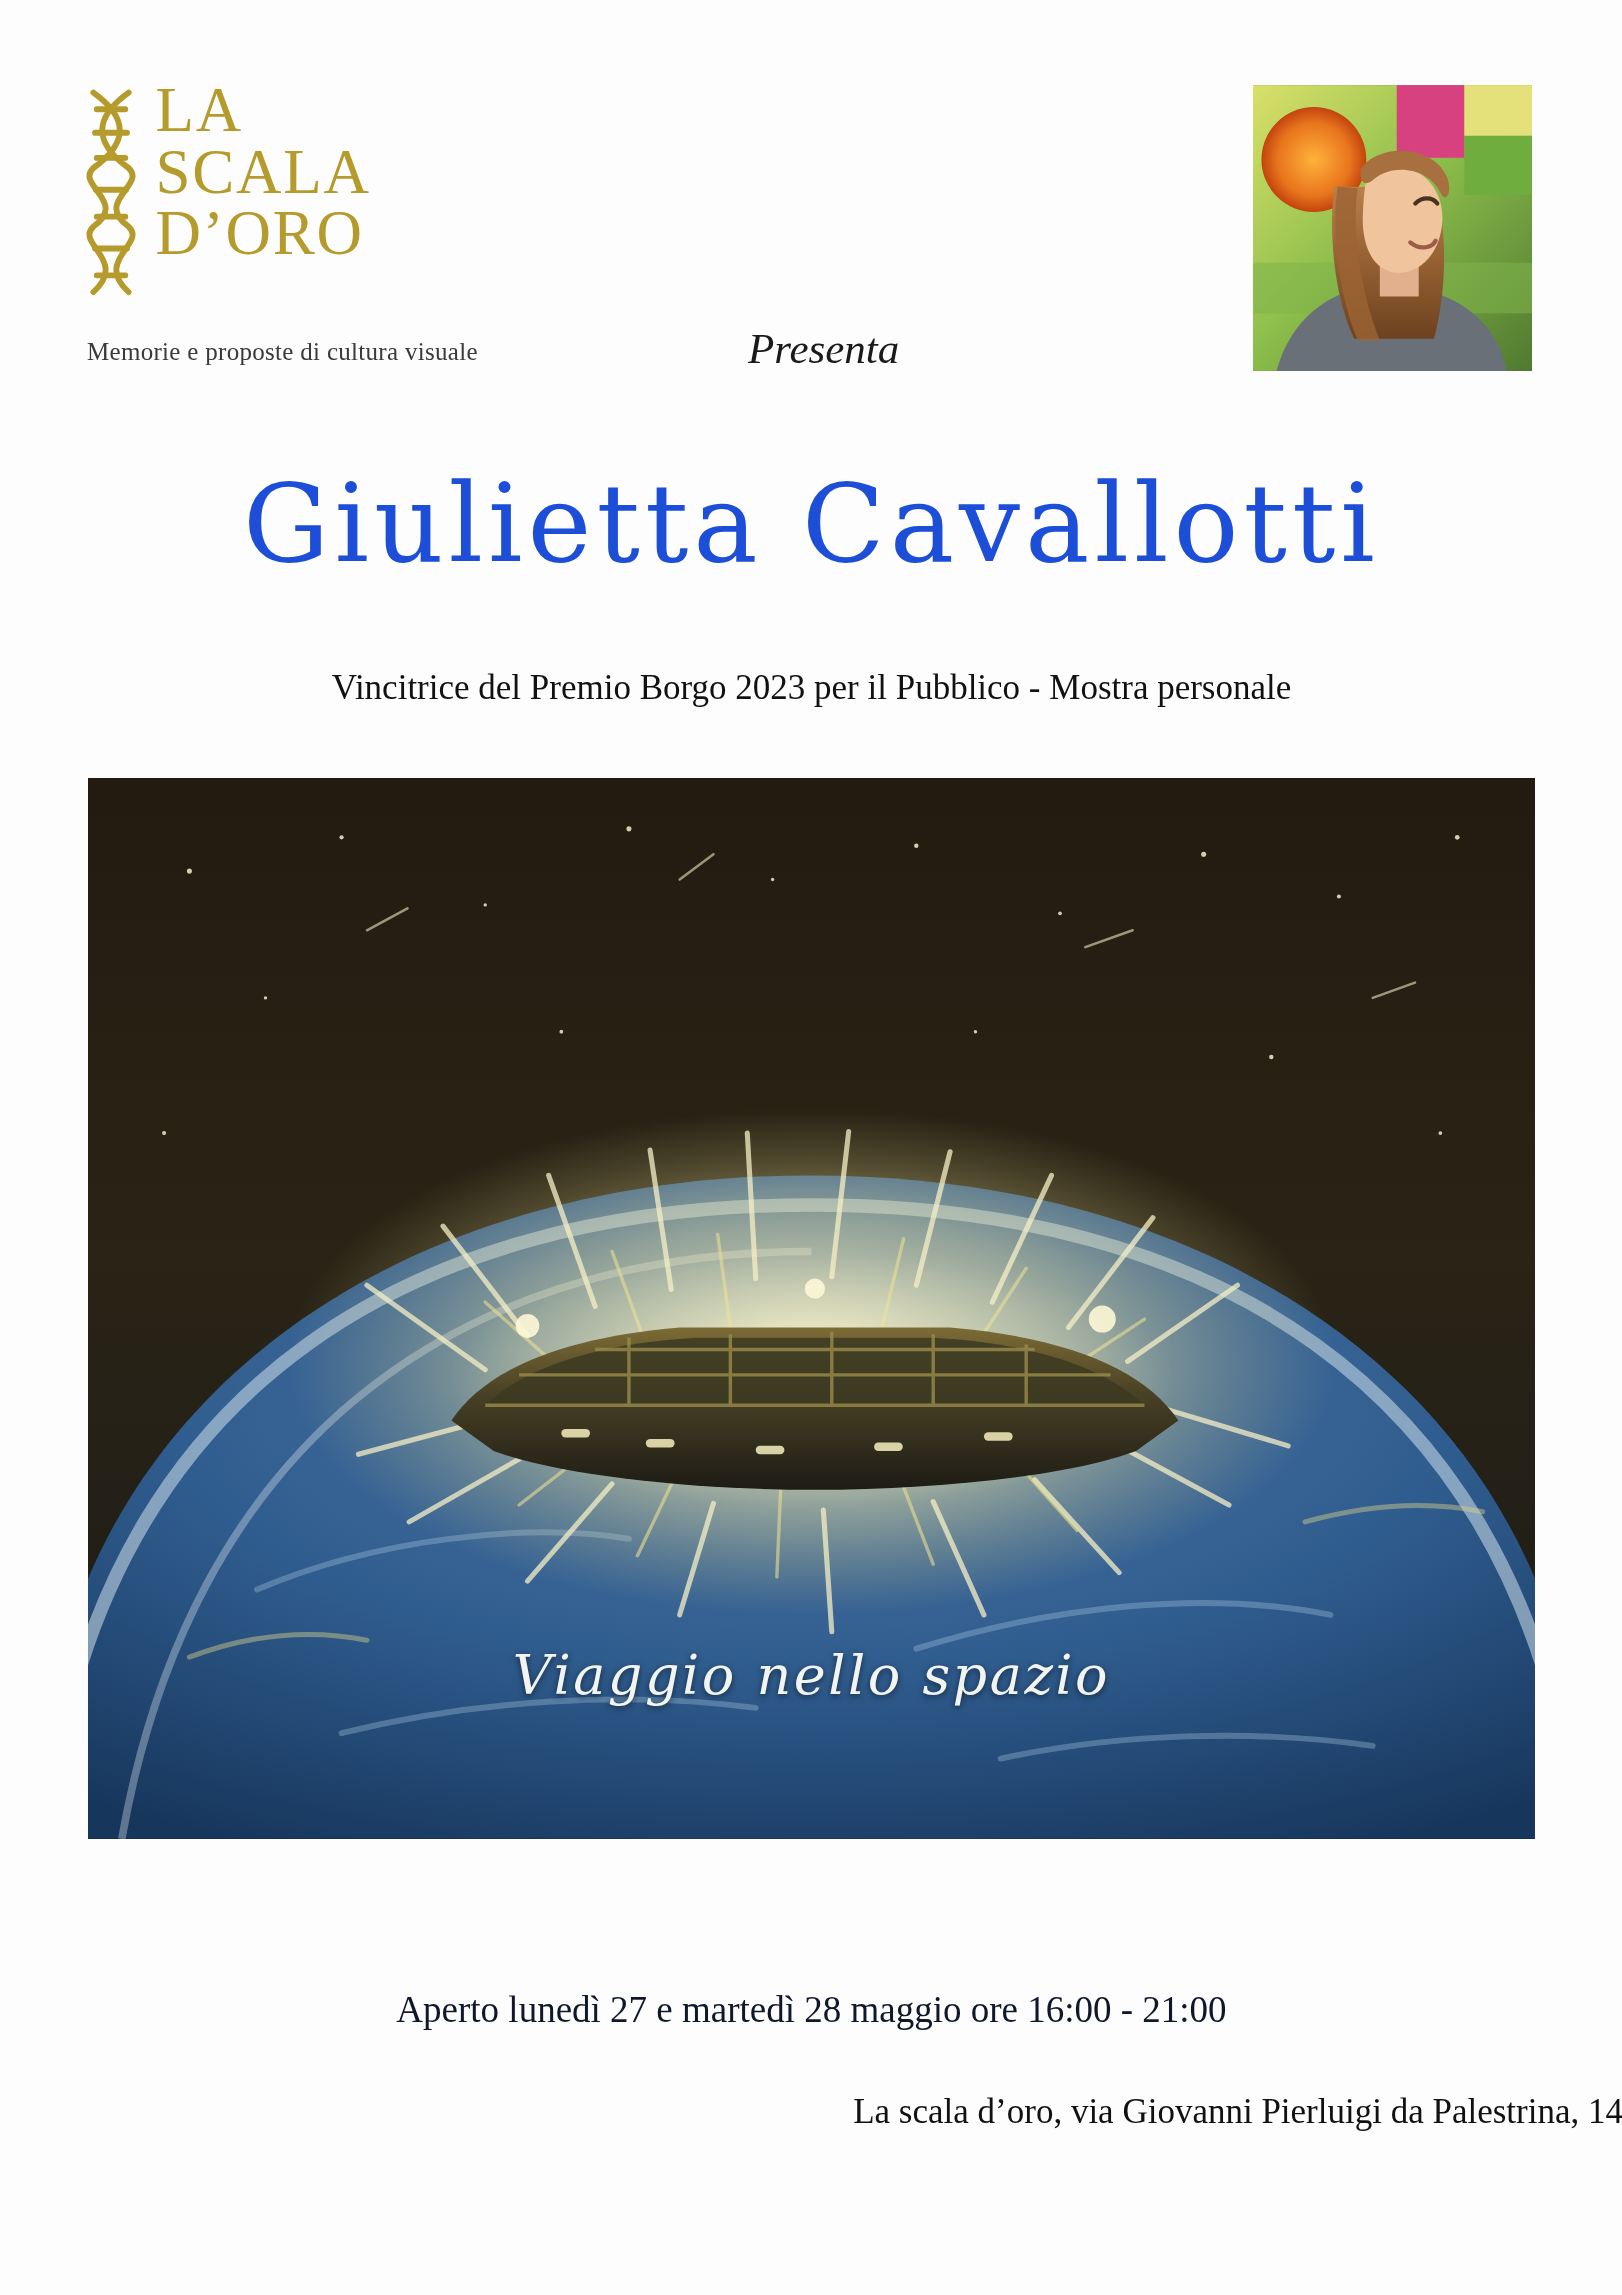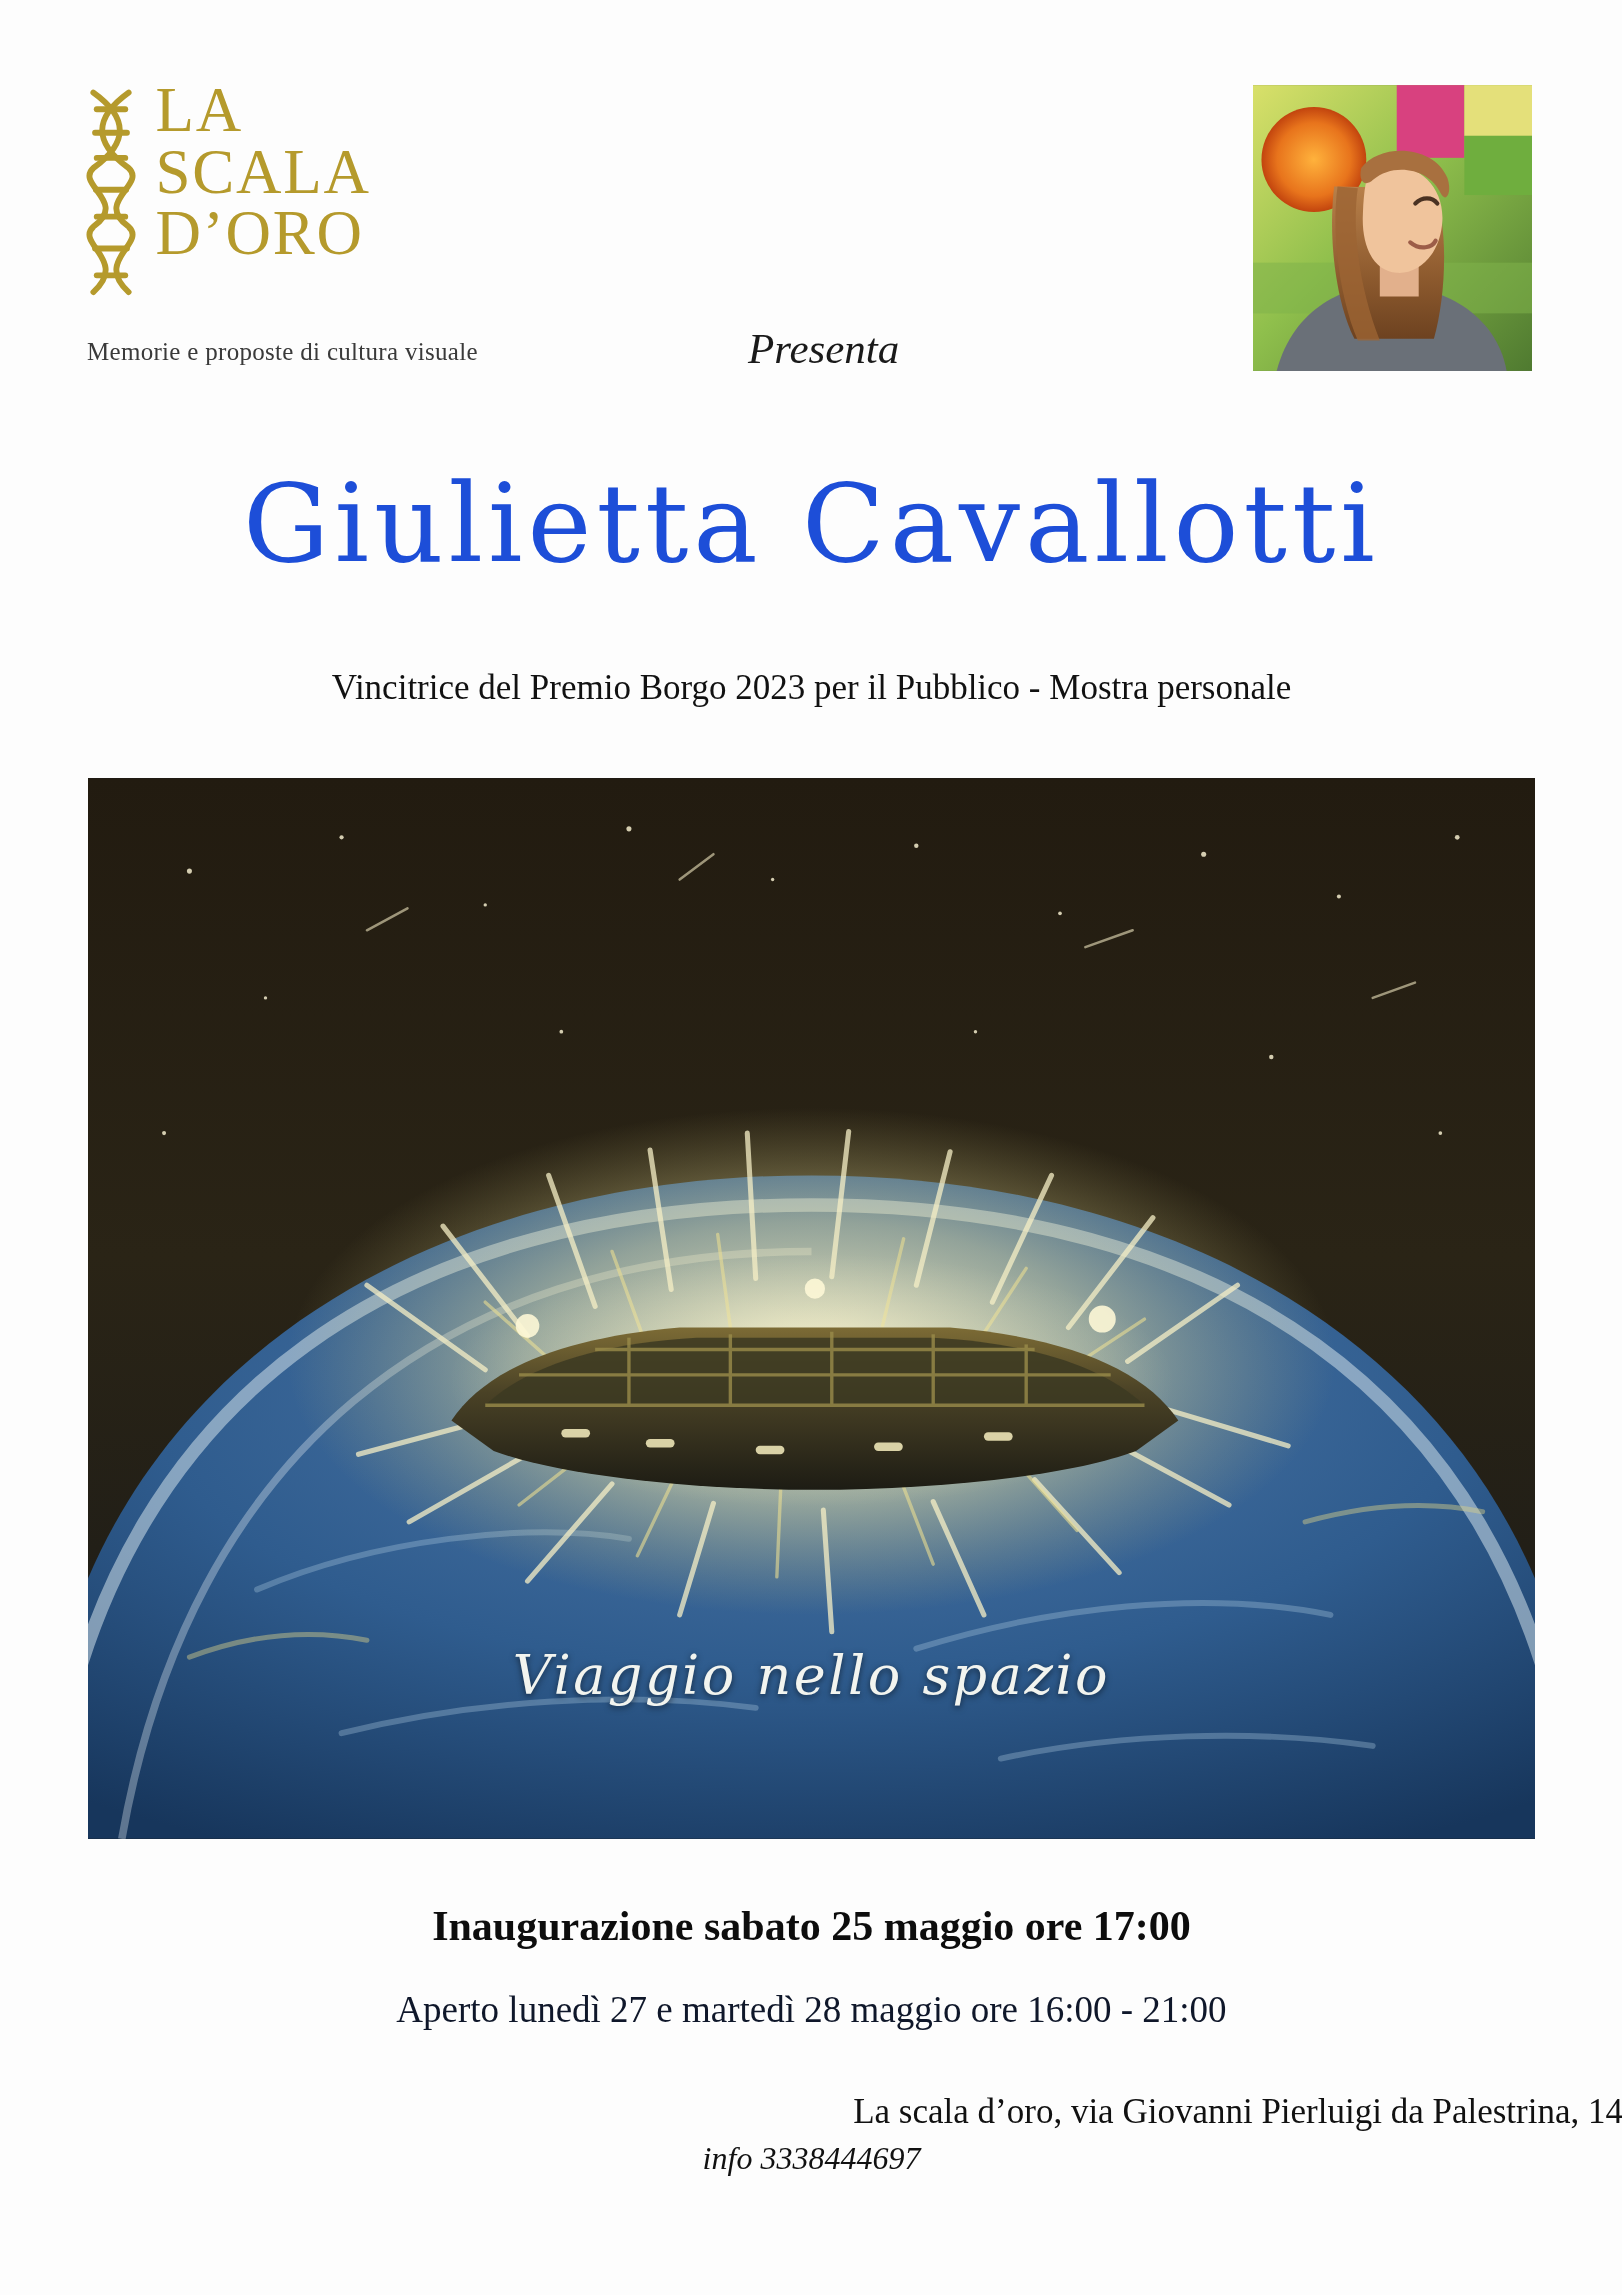--- a/index.html
+++ b/index.html
@@ -398,19 +398,17 @@
       <g fill="#fdf7d6" opacity="0.9">
         <circle cx="520" cy="648" r="14"></circle>
         <circle cx="1200" cy="640" r="16"></circle>
         <circle cx="860" cy="604" r="12"></circle>
       </g>
     </svg>
   </div>
 
   <div class="artwork-title">Viaggio nello spazio</div>
 
-  <div class="opening">Inaugurazione sabato 25 maggio ore 17:00</div>
   <div class="hours">Aperto lunedì 27 e martedì 28 maggio ore 16:00 - 21:00</div>
   <div class="venue">La scala d’oro, via Giovanni Pierluigi da Palestrina, 14</div>
-  <div class="contact">info 3338444697</div>
 
 </div>
 
 
 </body></html>

